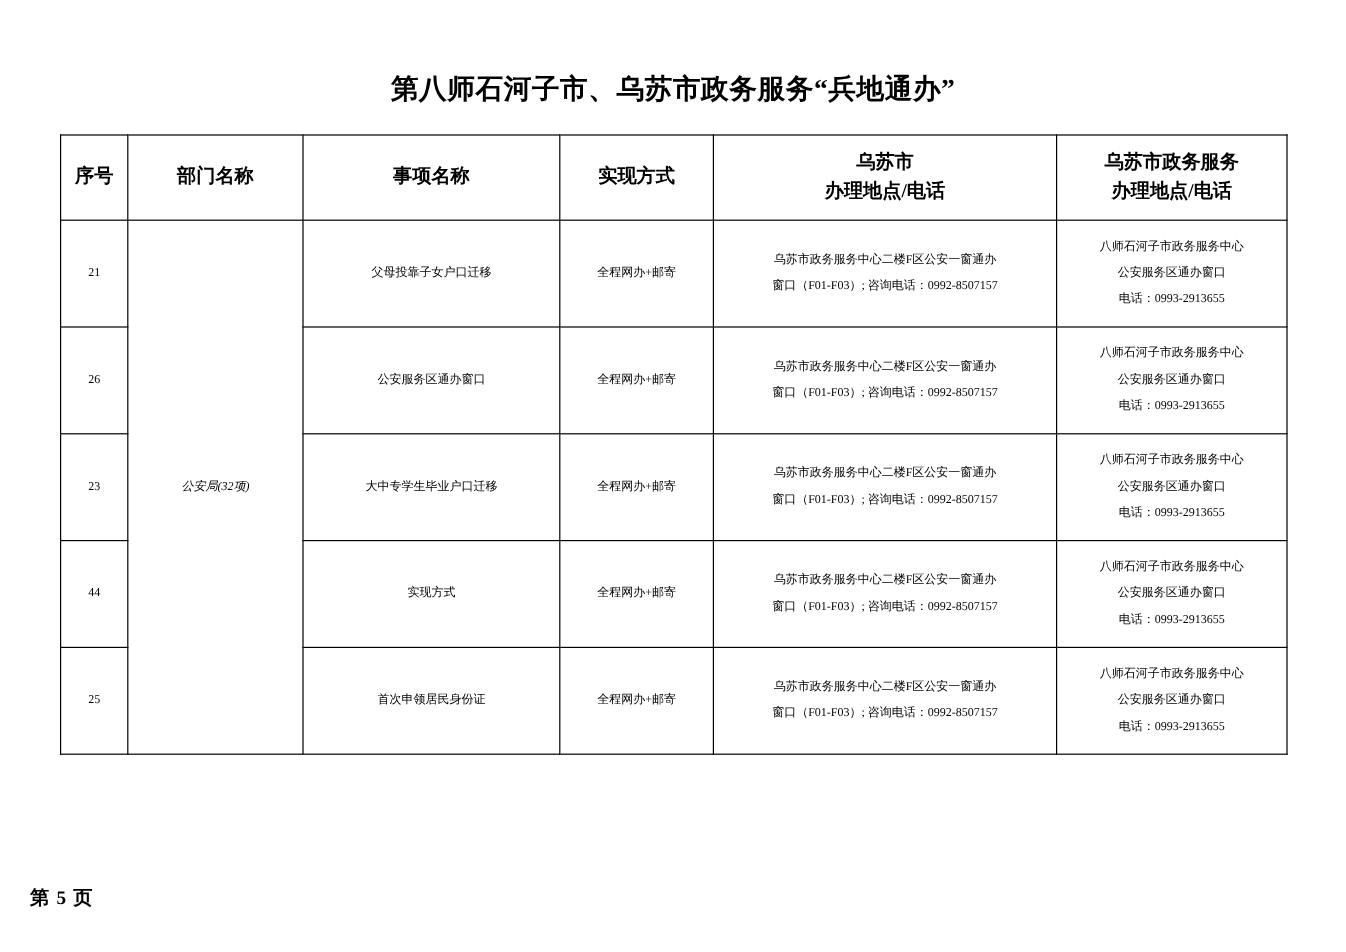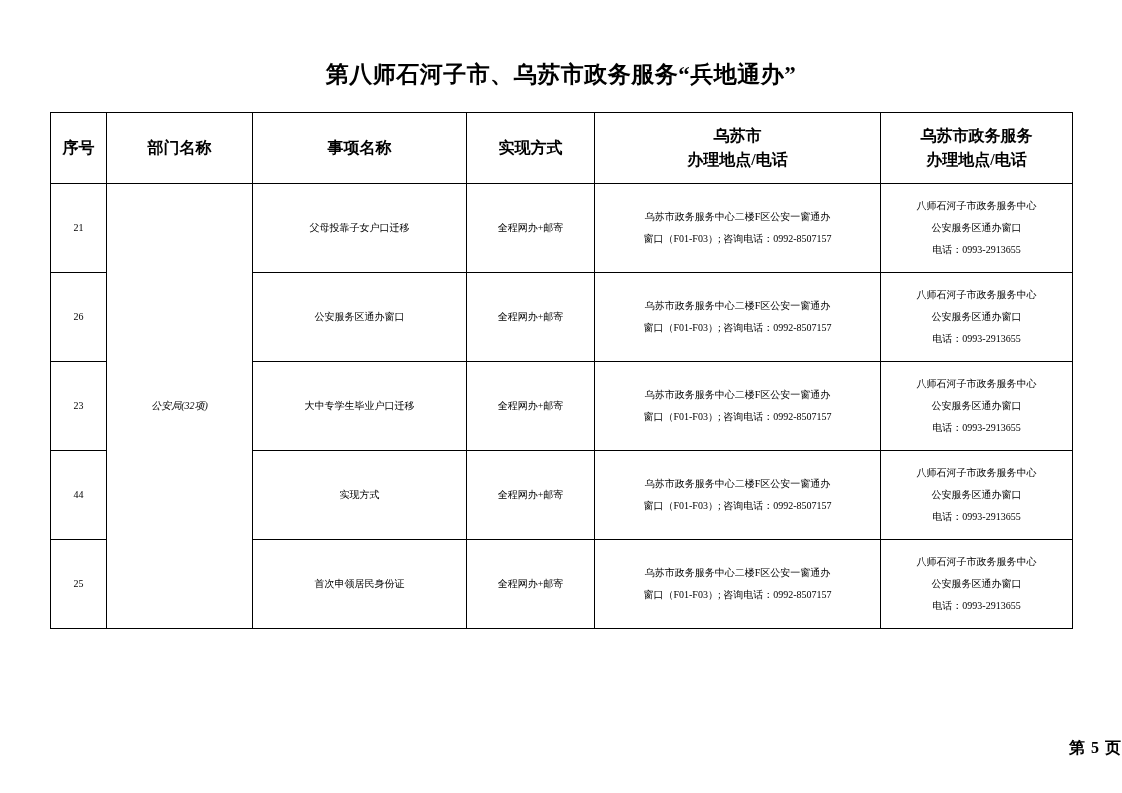--- a/index.html
+++ b/index.html
@@ -87,23 +87,24 @@
     line-height: 21px;
   }
   tbody tr {
     height: 89px;
   }
   .footer {
     position: absolute;
     left: 0;
     right: 0;
     bottom: 34px;
-    text-align: right;
+    text-align: left;
     font-size: 16px;
     font-weight: bold;
+    padding-left: 25px;
   }
   .footer .pagenum {
     display: inline-block;
     letter-spacing: 1px;
   }
 </style>
 </head>
 <body>
 
 <div class="page">

